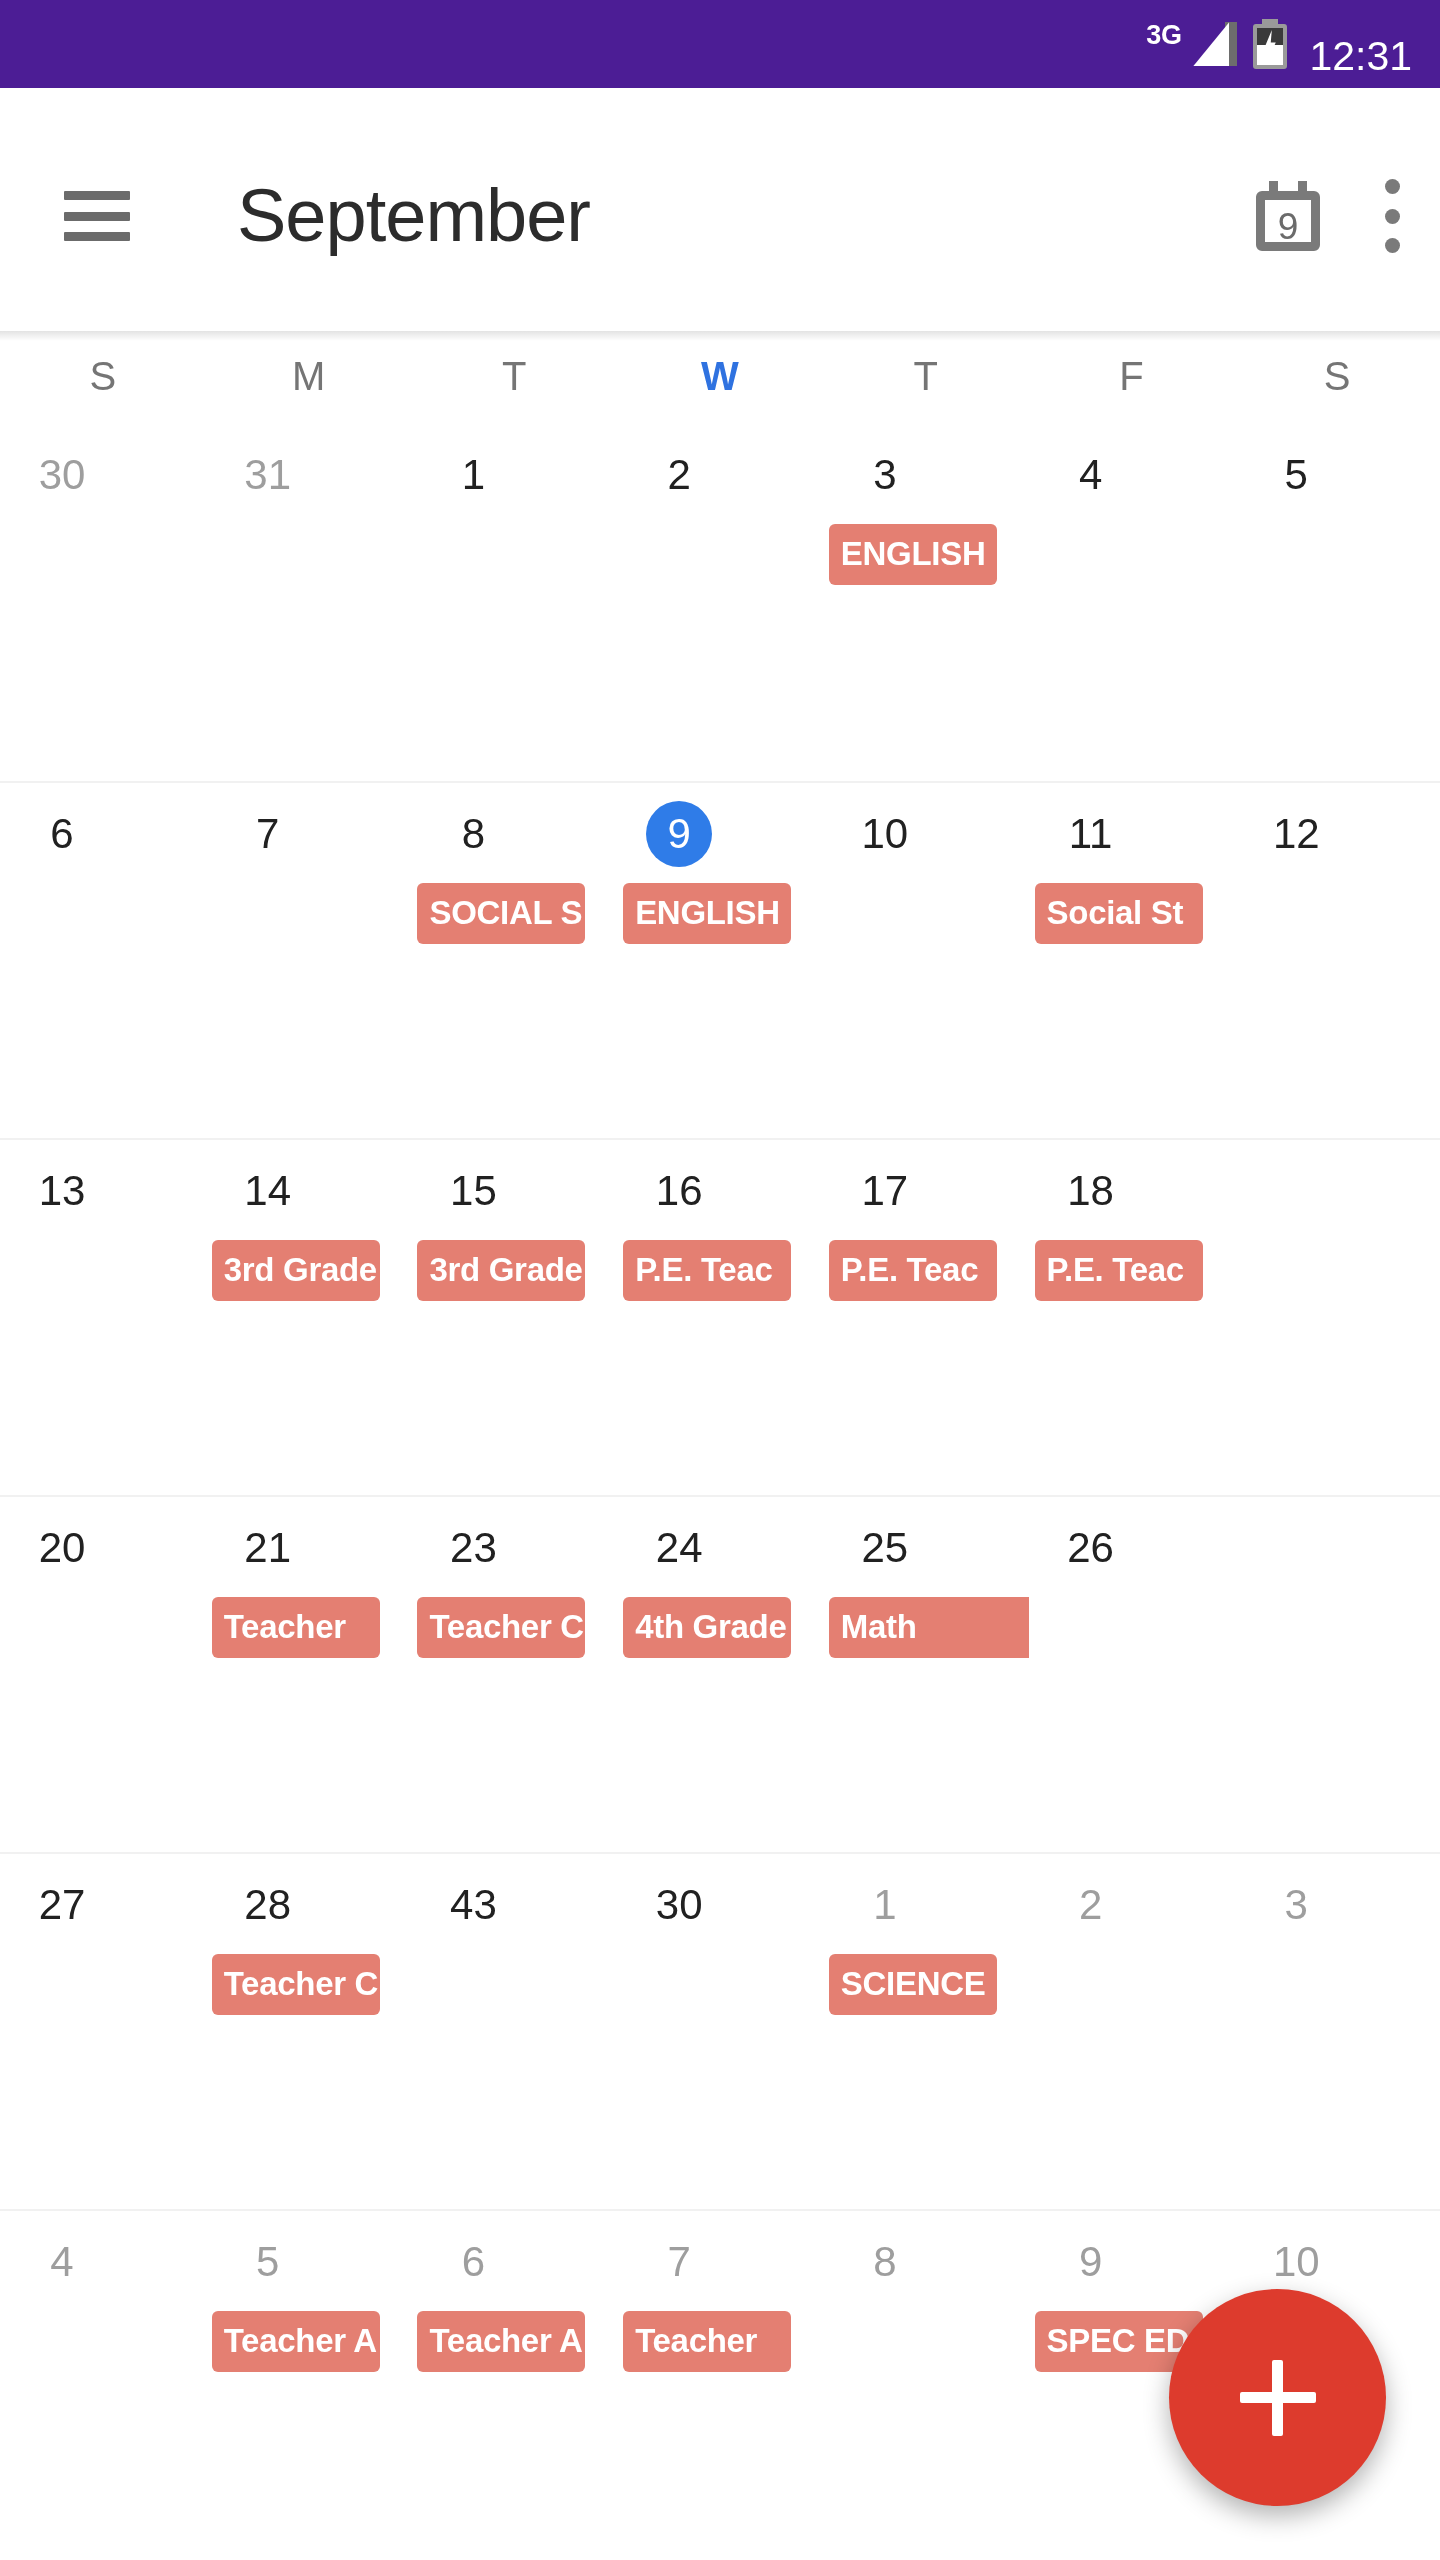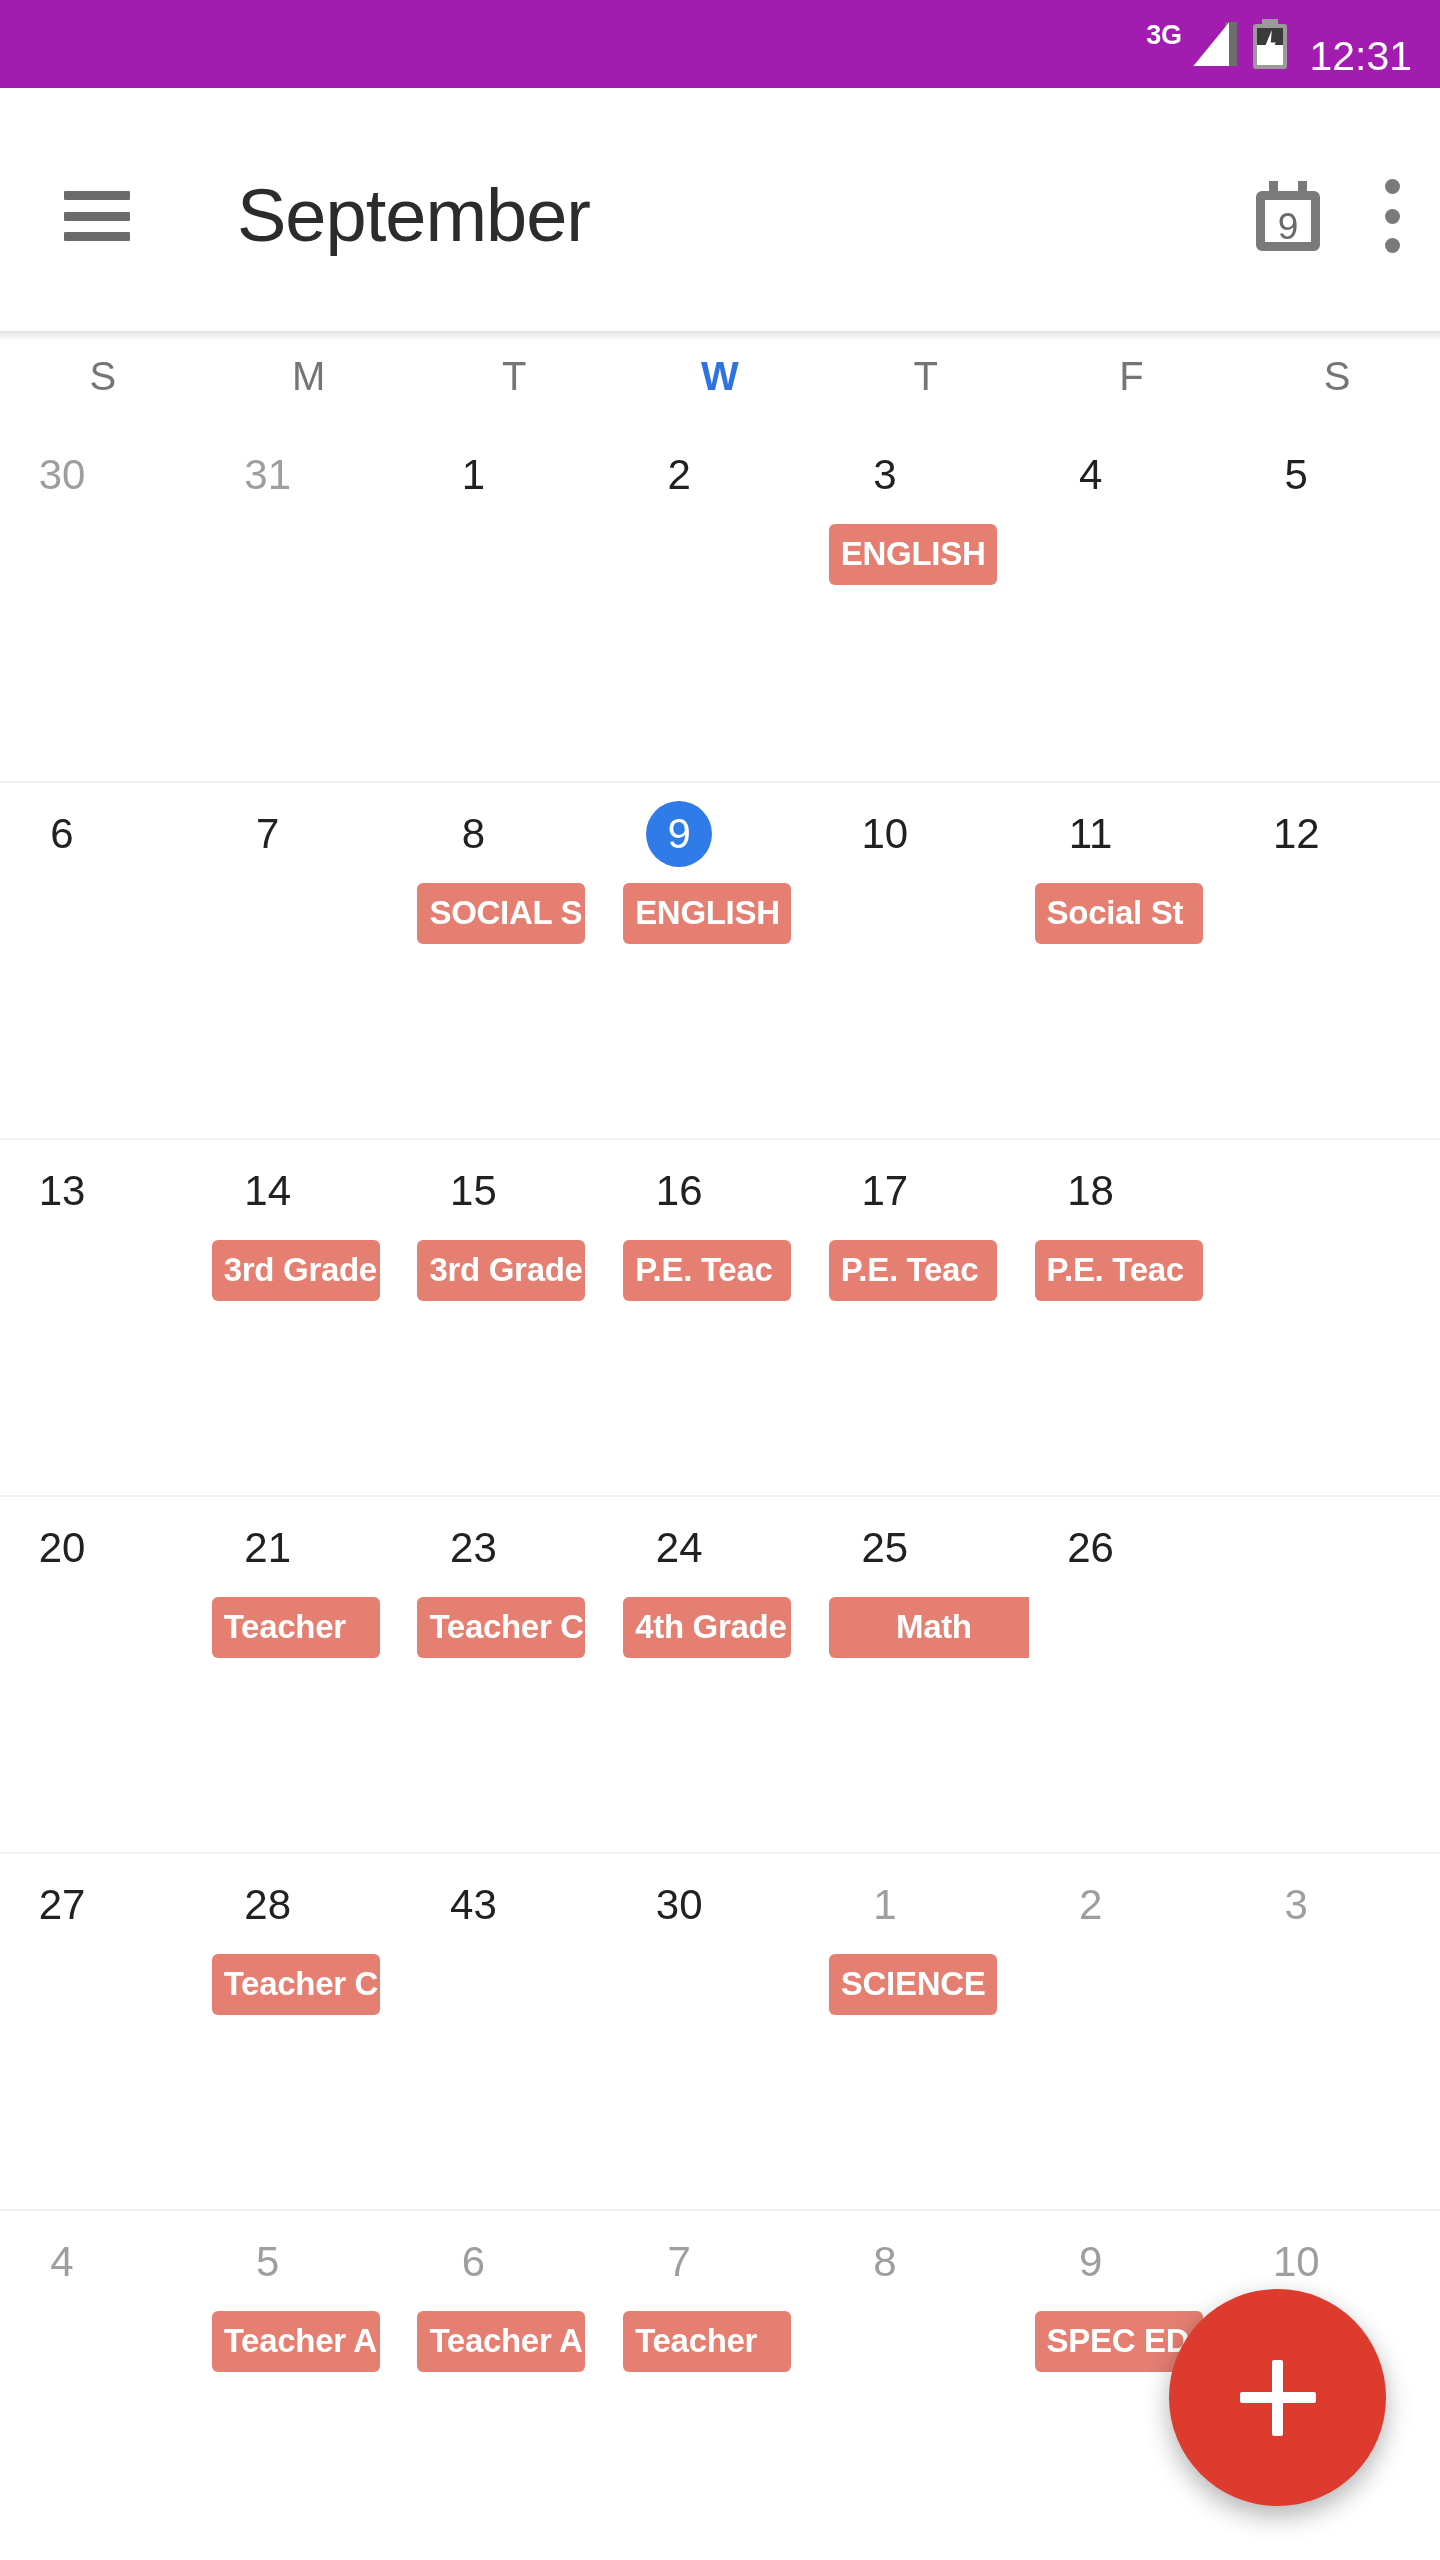--- a/index.html
+++ b/index.html
@@ -8,21 +8,21 @@
   body {
     font-family:"Liberation Sans", sans-serif;
     background:#ffffff;
     overflow:hidden;
     position:relative;
   }
 
   
   .status-bar {
     height:88px;
-    background:#a21caf;
+    background:#4c1d95;
     display:flex;
     align-items:center;
     justify-content:flex-end;
     padding-right:28px;
     gap:18px;
   }
   .sb-right { display:flex; align-items:center; gap:16px; }
   .net-type {
     color:#ffffff;
     font-size:27px;
@@ -204,21 +204,21 @@
     line-height:1;
     padding:13px 12px 15px 12px;
     border-radius:6px;
     white-space:nowrap;
     overflow:hidden;
     margin-bottom:8px;
     width:168px;
     cursor:pointer;
     letter-spacing:-0.3px;
   }
-  .event-chip.wide { width:210px;text-align:center; }
+  .event-chip.wide { width:210px; }
 
   
   .fab {
     position:absolute;
     right:54px; bottom:54px;
     width:217px; height:217px;
     border-radius:50%;
     background:#dd3b2d;
     box-shadow:0 10px 26px rgba(0,0,0,0.30);
     display:flex; align-items:center; justify-content:center;

